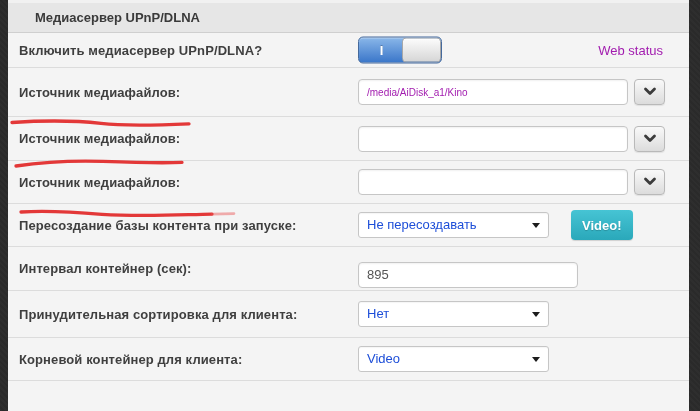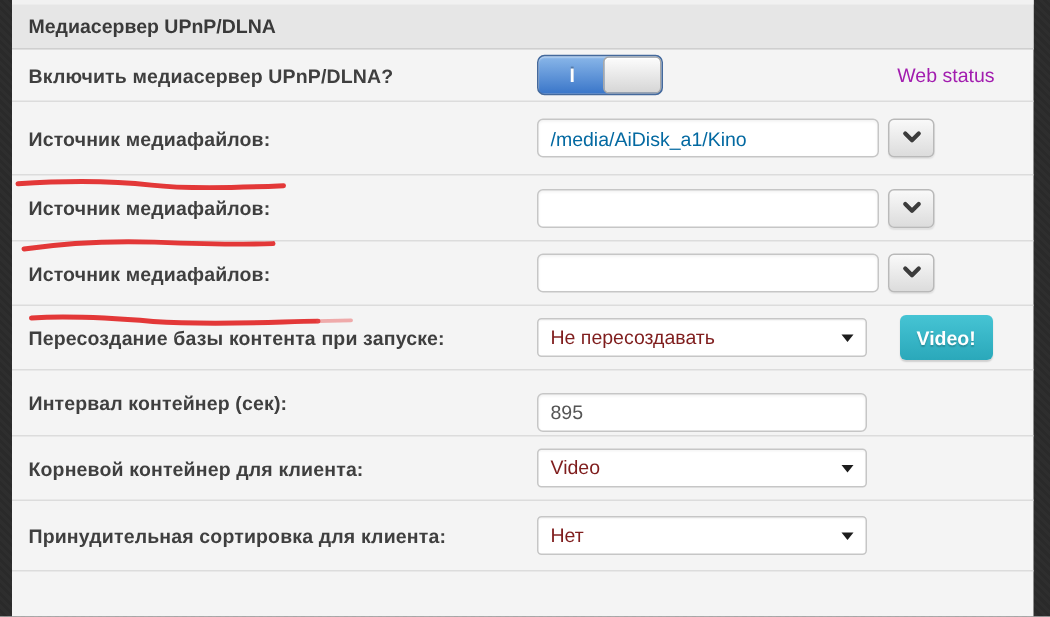--- a/index.html
+++ b/index.html
@@ -11,21 +11,21 @@
     position:relative;
   }
   .content {
     position:absolute; left:8px; top:0; width:681px; height:411px;
     background:#f4f4f4;
   }
   .section-header {
     height:33px; background:#e6e6e6;
     border-top:3px solid #f1f1f1;
     border-bottom:1px solid #cfcfcf;
-    display:flex; align-items:center; padding-left:11px;
+    display:flex; align-items:center; padding-left:27px;
     font-size:13px; font-weight:bold; color:#3a3a3a;text-align:right;
   }
   .row {
     position:relative; border-bottom:1px solid #dcdcdc;
     display:flex; align-items:center;
   }
   .r1{height:35px;} .r2{height:49px;} .r3{height:44px;} .r4{height:43px;}
   .r5{height:43px;} .r6{height:44px;} .r7{height:43px;} .r8{height:47px;}
   .row .label {
     padding-left:11px; font-size:13px; font-weight:bold; color:#3f3f3f;
@@ -49,36 +49,36 @@
     position:absolute; right:0; top:0; width:39px; height:100%;
     background:linear-gradient(#fcfcfc, #d6d6d6);
     border:1px solid #a8a8a8; border-radius:4px;
     box-shadow:inset 0 1px 0 #fff;
   }
   .weblink { position:absolute; right:26px; top:50%; transform:translateY(-50%);
     color:#a21caf; font-size:13px; text-decoration:none; cursor:pointer; }
 
   
   .combo-input {
-    width:228px; height:26px; border:1px solid #c6c6c6; border-radius:4px;
-    background:#fff; padding:0 8px; font-size:13px; color:#0369a1;
+    width:270px; height:26px; border:1px solid #c6c6c6; border-radius:4px;
+    background:#fff; padding:0 8px; font-size:10px; color:#a21caf;
     font-family:"Liberation Sans","DejaVu Sans",sans-serif;
     box-shadow:inset 0 1px 2px rgba(0,0,0,.06); outline:none;
   }
   .combo-btn {
     width:31px; height:26px; margin-left:6px; border:1px solid #b9b9b9; border-radius:4px;
     background:linear-gradient(#f9f9f9, #dcdcdc);
     display:flex; align-items:center; justify-content:center; cursor:pointer;
     box-shadow:0 1px 1px rgba(0,0,0,.08);
   }
 
   
   .selectbox {
-    position:relative; width:220px; height:26px; border:1px solid #c6c6c6; border-radius:3px;
-    background:#fff; font-size:13px; color:#7f1d1d; line-height:24px; padding-left:8px;
+    position:relative; width:191px; height:26px; border:1px solid #c6c6c6; border-radius:3px;
+    background:#fff; font-size:13px; color:#1d4ed8; line-height:24px; padding-left:8px;
     cursor:pointer; box-shadow:inset 0 1px 1px rgba(0,0,0,.04);
   }
   .selectbox .tri {
     position:absolute; right:8px; top:10px; width:0; height:0;
     border-left:4px solid transparent; border-right:4px solid transparent;
     border-top:5px solid #1c1c1c;
   }
 
   .textinput {
     width:220px; height:26px; border:1px solid #c6c6c6; border-radius:4px;
@@ -166,35 +166,35 @@
     </div>
   </div>
 
   <div class="row r6">
     <span class="label">Интервал контейнер (сек):</span>
     <div class="ctrl">
       <input class="textinput" type="text" value="895" style="">
     </div>
   </div>
 
+  <div class="row r8">
+    <span class="label">Принудительная сортировка для клиента:</span>
+    <div class="ctrl">
+      <div class="selectbox">
+        <span>Нет</span>
+        <span class="tri"></span>
+      </div>
+    </div>
+  </div>
+
   <div class="row r7">
     <span class="label">Корневой контейнер для клиента:</span>
     <div class="ctrl">
       <div class="selectbox">
         <span>Video</span>
-        <span class="tri"></span>
-      </div>
-    </div>
-  </div>
-
-  <div class="row r8">
-    <span class="label">Принудительная сортировка для клиента:</span>
-    <div class="ctrl">
-      <div class="selectbox">
-        <span>Нет</span>
         <span class="tri"></span>
       </div>
     </div>
   </div>
 
 </div>
 
 <svg class="annotations" viewBox="0 0 700 411">
   <path d="M12,122.5 C45,120.3 76,120.6 101,123.4 C126,126.3 158,125.2 189,123.8" fill="none" stroke="#e12929" stroke-width="3.3" stroke-linecap="round" opacity="0.93"></path>
   <path d="M16,166 C42,162.2 72,160.4 103,161.4 C135,162.6 161,163.3 182,162.4" fill="none" stroke="#e12929" stroke-width="3.3" stroke-linecap="round" opacity="0.93"></path>

